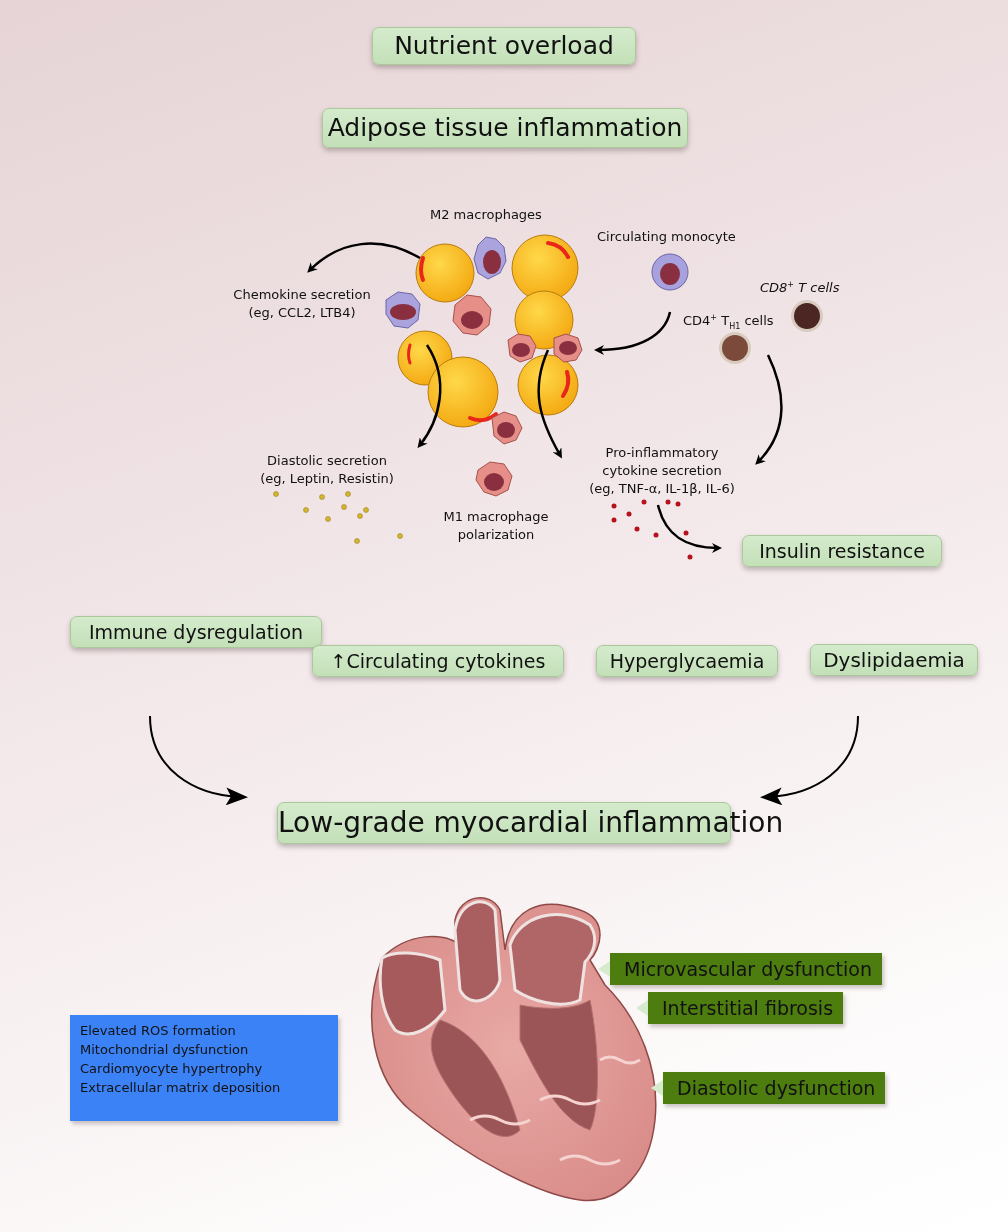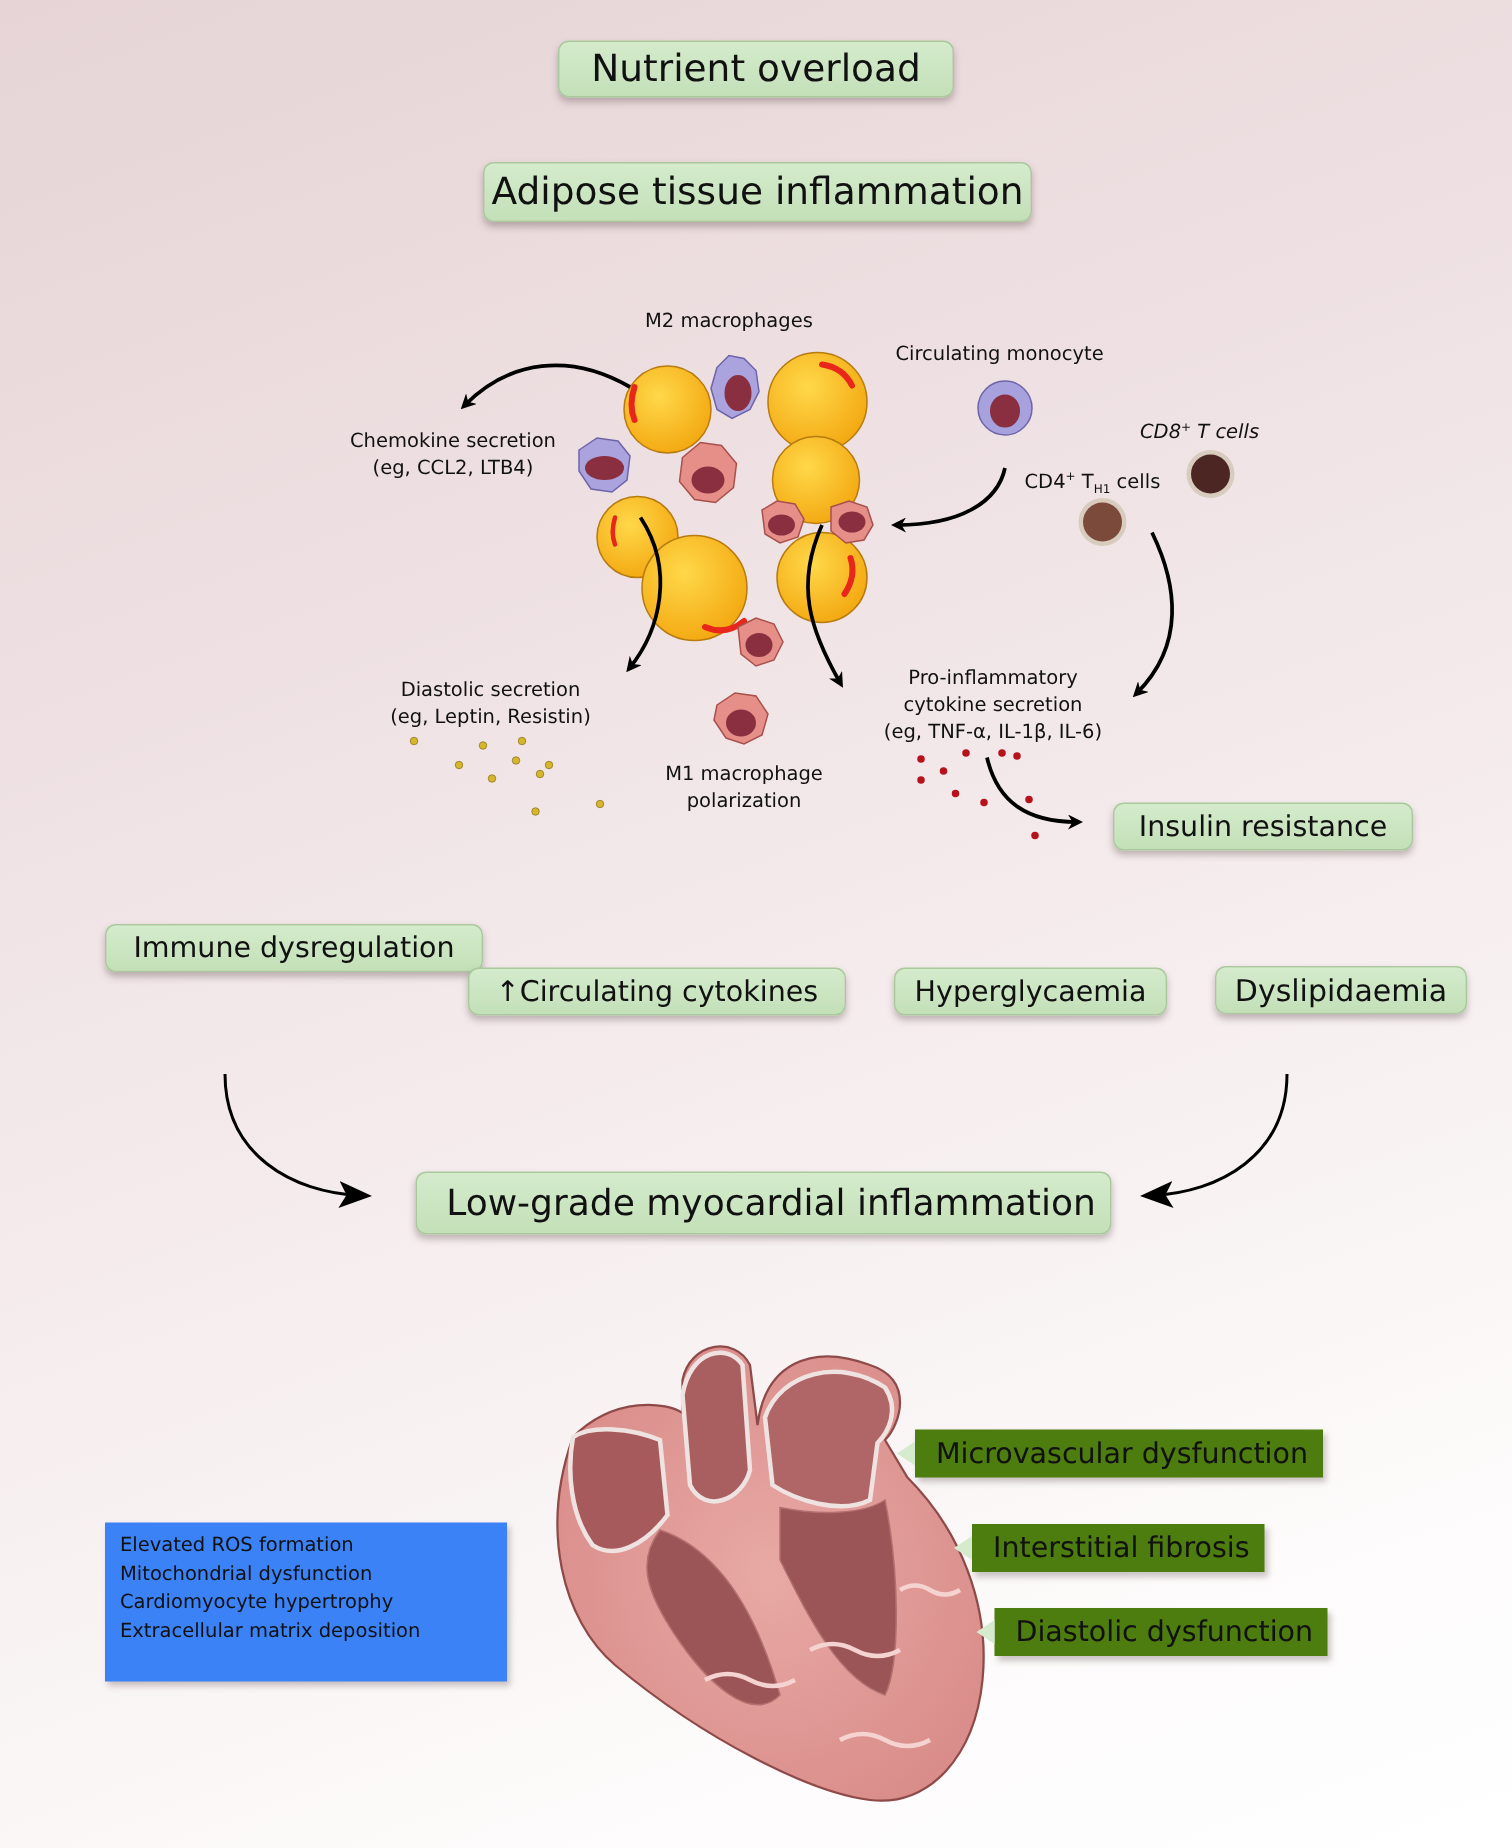--- a/index.html
+++ b/index.html
@@ -187,24 +187,24 @@
 <div class="box" style="left:312px; top:645px; width:250px; height:30px; line-height:30px; font-size:19px;">
   <span>↑</span><span>Circulating cytokines</span>
 </div>
 <div class="box" style="left:596px; top:645px; width:180px; height:30px; line-height:30px; font-size:19px;">
   <span></span><span>Hyperglycaemia</span>
 </div>
 <div class="box" style="left:810px; top:644px; width:166px; height:30px; line-height:30px; font-size:20px;">
   <span></span><span>Dyslipidaemia</span>
 </div>
 
-<div class="box" style="left:277px; top:781px; width:452px; height:40px; line-height:40px; font-size:24px;padding-left:10px;">Low-grade myocardial inflammation</div>
+<div class="box" style="left:277px; top:802px; width:452px; height:40px; line-height:40px; font-size:28px;">Low-grade myocardial inflammation</div>
 
 <div class="notes">
   <div>Elevated ROS formation</div>
   <div>Mitochondrial dysfunction</div>
   <div>Cardiomyocyte hypertrophy</div>
   <div>Extracellular matrix deposition</div>
 </div>
 
 <div class="tag" style="left:610px; top:953px;">Microvascular dysfunction</div>
-<div class="tag" style="left:648px; top:1016px;">Interstitial fibrosis</div>
+<div class="tag" style="left:648px; top:992px;">Interstitial fibrosis</div>
 <div class="tag" style="left:663px; top:1072px;">Diastolic dysfunction</div>
 
 </body></html>

